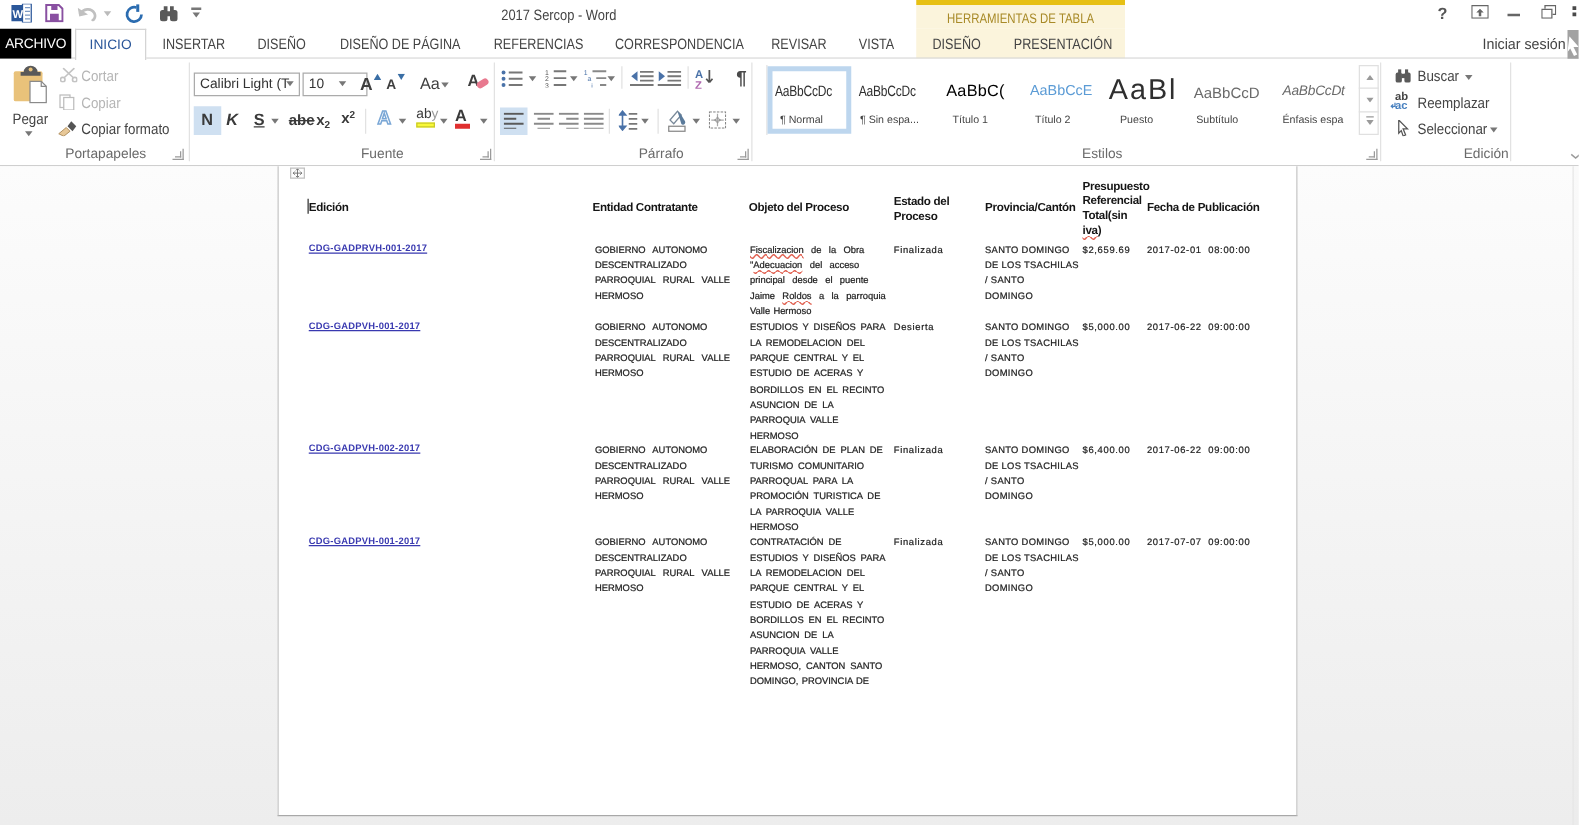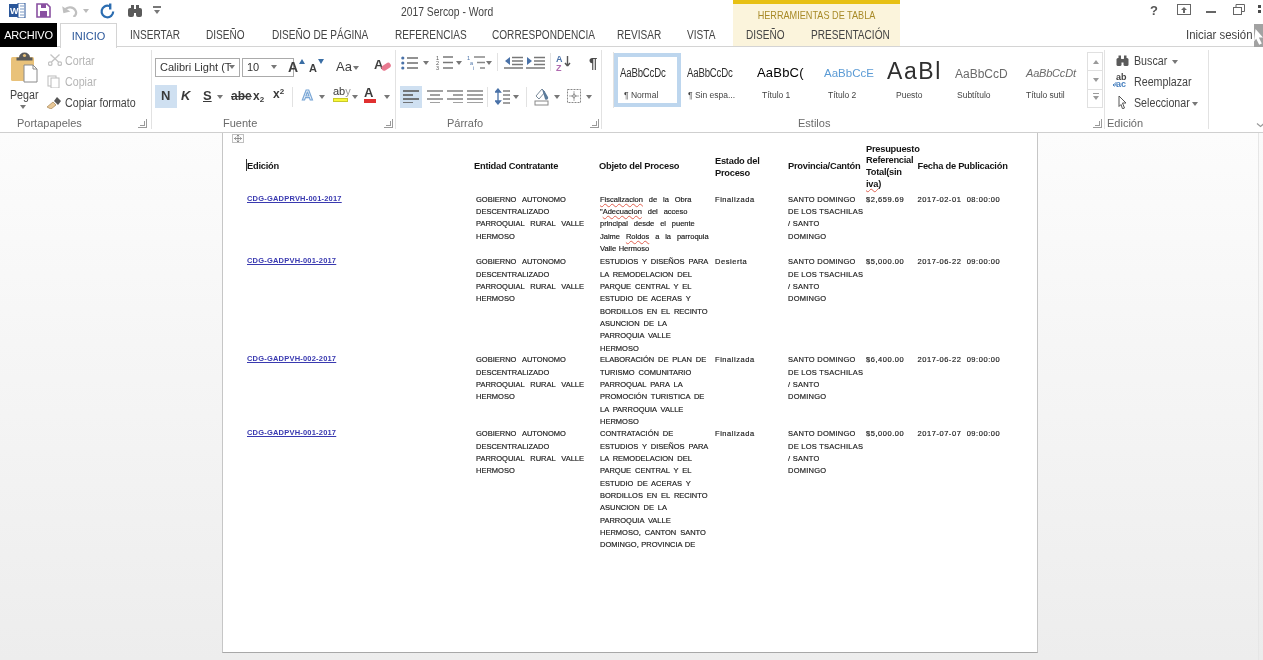--- a/index.html
+++ b/index.html
@@ -13,21 +13,21 @@
 #archivo{left:0;width:57px;background:#000000;color:#fff;text-align:center;transform:none;font-size:11px;letter-spacing:-.2px}
 #inicio{left:60px;width:57px;background:#fff;border:1px solid #d4d4d4;border-bottom:none;color:#2b579a;text-align:center;height:25px;z-index:3;transform:none;font-size:11px}
 
 #ctxgold{left:733px;top:0;width:167px;height:4px;background:#e7c014}
 #ctxcream{left:733px;top:4px;width:167px;height:43px;background:#fbf4dc}
 #ctxtitle{left:733px;top:9px;width:167px;text-align:center;font-size:11px;color:#a88a28;transform:scaleX(.83)}
 
 #ribbon{left:0;top:47px;width:1263px;height:86px;background:#fff}
 #ribbonline{left:0;top:132px;width:1263px;height:1px;background:#cfcfcf}
 .gsep{top:50px;width:1px;height:79px;background:#e2e2e2}
-.glabel{top:117px;height:12px;font-size:11px;color:#6a6a6a;text-align:left}
+.glabel{top:117px;height:12px;font-size:11px;color:#6a6a6a;text-align:right}
 .dlg{top:119px;width:9px;height:9px;border-right:1px solid #9a9a9a;border-bottom:1px solid #9a9a9a}
 .dlg:before{content:"";position:absolute;right:1px;bottom:1px;width:4px;height:4px;border-right:1px solid #9a9a9a;border-bottom:1px solid #9a9a9a}
 .btxt{font-size:12px;color:#444;white-space:nowrap;transform:scaleX(.89);transform-origin:0 50%}
 .gry{color:#b5b5b5}
 .dd{width:0;height:0;border-left:3px solid transparent;border-right:3px solid transparent;border-top:4px solid #777}
 .ddg{border-top-color:#bbb}
 
 .combo{height:19px;border:1px solid #ababab;background:#fff;font-size:11px;color:#333;line-height:17px;padding-left:4px}
 
 #docarea{left:0;top:133px;width:1263px;height:527px;background:linear-gradient(#fcfcfc,#ededed)}
@@ -338,21 +338,21 @@
 <div class="ab" style="left:688px;top:90px;font-size:8.5px;color:#444">¶ Sin espa...</div>
 <div class="ab" style="left:757px;top:65px;font-size:13px;color:#000000;letter-spacing:.2px">AaBbC(</div>
 <div class="ab" style="left:762px;top:90px;font-size:8.5px;color:#444">Título 1</div>
 <div class="ab" style="left:824px;top:66.5px;font-size:11.5px;color:#5b9bd5;letter-spacing:0">AaBbCcE</div>
 <div class="ab" style="left:828px;top:90px;font-size:8.5px;color:#444">Título 2</div>
 <div class="ab" style="left:887px;top:58px;font-size:23px;color:#2f2f2f;letter-spacing:1.6px">AaBl</div>
 <div class="ab" style="left:896px;top:90px;font-size:8.5px;color:#444">Puesto</div>
 <div class="ab" style="left:955px;top:67px;font-size:12px;color:#6a6a6a;letter-spacing:0">AaBbCcD</div>
 <div class="ab" style="left:957px;top:90px;font-size:8.5px;color:#444">Subtítulo</div>
 <div class="ab" style="left:1026px;top:67px;font-size:11px;font-style:italic;color:#6a6a6a;letter-spacing:-.2px">AaBbCcDt</div>
-<div class="ab" style="left:1026px;top:90px;font-size:8.5px;color:#444">Título sutil</div>
+<div class="ab" style="left:1026px;top:90px;font-size:8.5px;color:#444">Énfasis espa</div>
 
 <div class="ab" style="left:1087px;top:52px;width:16px;height:56px;border:1px solid #e0e0e0;background:#fff"></div>
 <svg class="ab" style="left:1092.5px;top:60px" width="6" height="4" viewBox="0 0 6 4">
     <path d="M3 0 L6 4 H0 z" fill="#9a9a9a"></path>
   </svg>
 <svg class="ab" style="left:1092.5px;top:78px" width="6" height="4" viewBox="0 0 6 4">
     <path d="M3 4 L6 0 H0 z" fill="#9a9a9a"></path>
   </svg>
 <div class="ab" style="left:1092.5px;top:93px;width:6px;height:1.2px;background:#9a9a9a"></div>
 <svg class="ab" style="left:1092.5px;top:95.5px" width="6" height="4" viewBox="0 0 6 4">

